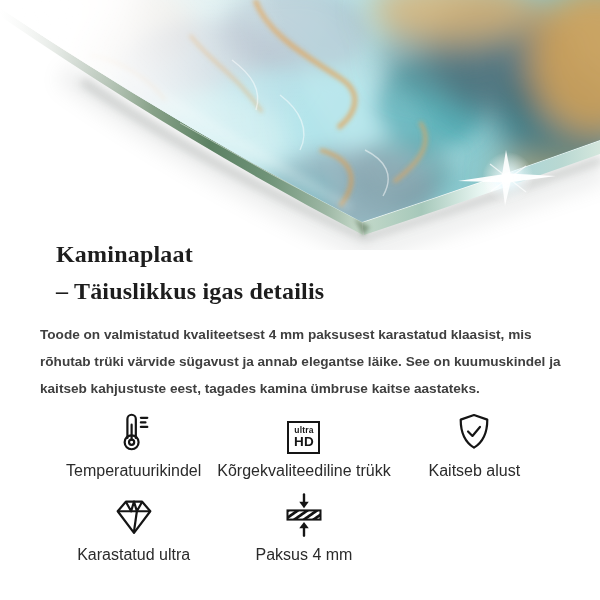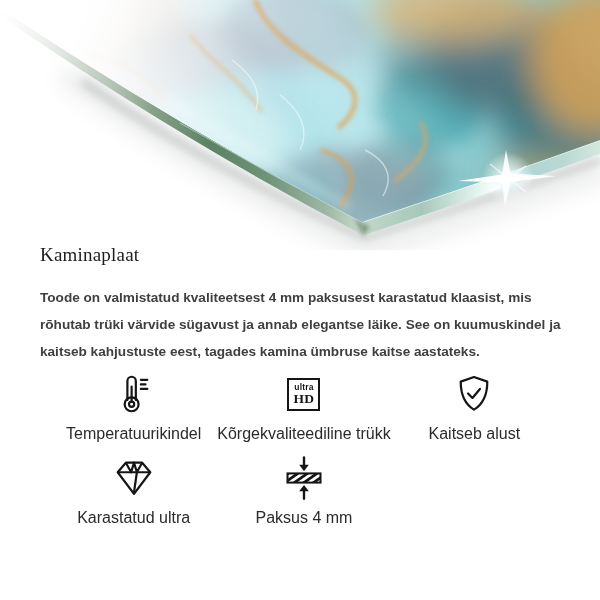--- a/index.html
+++ b/index.html
@@ -3,37 +3,37 @@
 <meta charset="utf-8">
 <style>
   html,body{margin:0;padding:0;width:600px;height:600px;background:#ffffff;overflow:hidden;}
   body{font-family:"Liberation Sans","DejaVu Sans",sans-serif;-webkit-font-smoothing:antialiased;}
   .page{position:relative;width:600px;height:600px;background:#ffffff;}
 
   .hero{position:relative;width:600px;height:250px;overflow:hidden;}
   .hero svg{display:block;width:600px;height:250px;}
 
   .content{padding:0 32px 0 40px;}
-  .title{font-family:"Liberation Serif","DejaVu Serif",serif;font-weight:400;
-         font-size:19px;line-height:37px;letter-spacing:.2px;
-         color:var(--text-primary,#1d1d1d);margin:-14px 0 0 0;}
+  .title{font-family:"Liberation Serif","DejaVu Serif",serif;font-weight:700;
+         font-size:24px;line-height:37px;letter-spacing:.2px;
+         color:var(--text-primary,#1d1d1d);margin:-14px 0 0 16px;}
   .desc{margin:11px 0 0 0;max-width:528px;font-size:13.6px;line-height:27px;
         color:var(--text-secondary,#3f3f3f);font-weight:bold;}
 
   .features{margin:6px 10px 0 10px;display:grid;grid-template-columns:repeat(3,1fr);row-gap:14px;}
   .feature{display:flex;flex-direction:column;align-items:center;}
-  .icon-wrap{height:46px;display:flex;align-items:center;justify-content:center;
+  .icon-wrap{height:46px;display:flex;align-items:flex-end;justify-content:center;
              color:var(--icon-color,#151515);}
   .feature .flabel{margin-top:10px;font-size:16px;line-height:14px;color:#2b2b2b;white-space:nowrap;}
 
   
   .uhd-box{width:33px;height:33px;border:2.5px solid currentColor;box-sizing:border-box;
            display:flex;flex-direction:column;align-items:center;justify-content:center;}
   .uhd-top{font-size:8.5px;font-weight:600;line-height:9px;letter-spacing:.2px;}
-  .uhd-bottom{font-size:13.5px;font-weight:800;line-height:14px;letter-spacing:.3px;font-family:Liberation Serif, serif;}
+  .uhd-bottom{font-size:13.5px;font-weight:800;line-height:14px;letter-spacing:.3px;}
 </style>
 </head>
 <body>
 
 <div class="page">
 
   <div class="hero">
     <svg viewBox="0 0 600 250" aria-hidden="true">
       <defs>
         <clipPath id="artClip">
@@ -151,20 +151,21 @@
         <polygon points="506,150 511.5,178 505,206 501.5,178" fill="#ffffff" opacity="0.9"></polygon>
         <line x1="490" y1="164" x2="526" y2="192" stroke="#ffffff" stroke-width="1.2" opacity="0.7"></line>
         <line x1="526" y1="166" x2="491" y2="191" stroke="#ffffff" stroke-width="1.2" opacity="0.7"></line>
       </g>
     </svg>
   </div>
 
   <div class="content">
     <h1 class="title">
       <span>Kaminaplaat</span><br>
+      <span>– Täiuslikkus igas detailis</span>
     </h1>
 
     <p class="desc">Toode on valmistatud kvaliteetsest 4 mm paksusest karastatud klaasist, mis rõhutab trüki värvide sügavust ja annab elegantse läike. See on kuumuskindel ja kaitseb kahjustuste eest, tagades kamina ümbruse kaitse aastateks.</p>
 
     <div class="features">
 
       <div class="feature">
         <div class="icon-wrap">
           <svg width="44" height="44" viewBox="0 0 48 48" fill="none" stroke="currentColor" stroke-width="2.4" stroke-linecap="round">
             <path d="M16.8,30.5 V9.8 a4.6,4.6 0 0 1 9.2,0 V30.5"></path>

